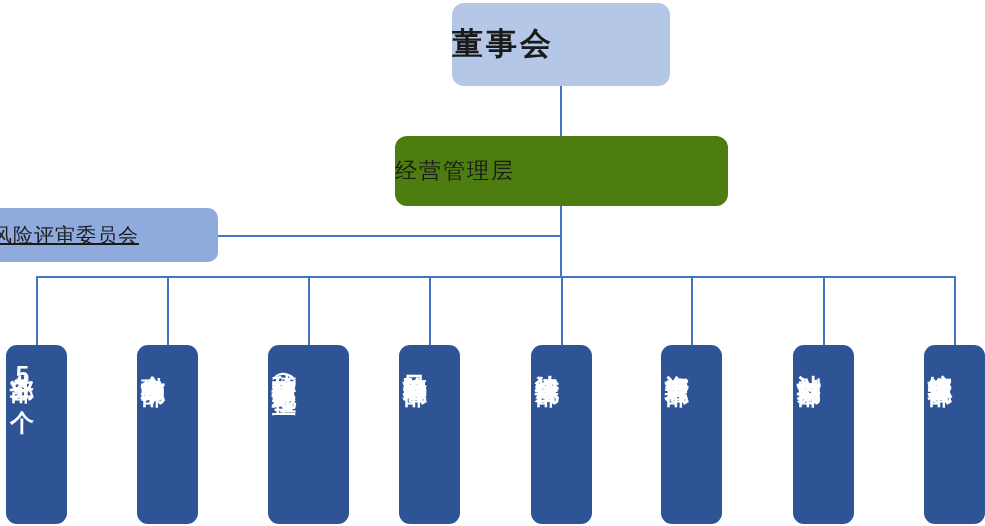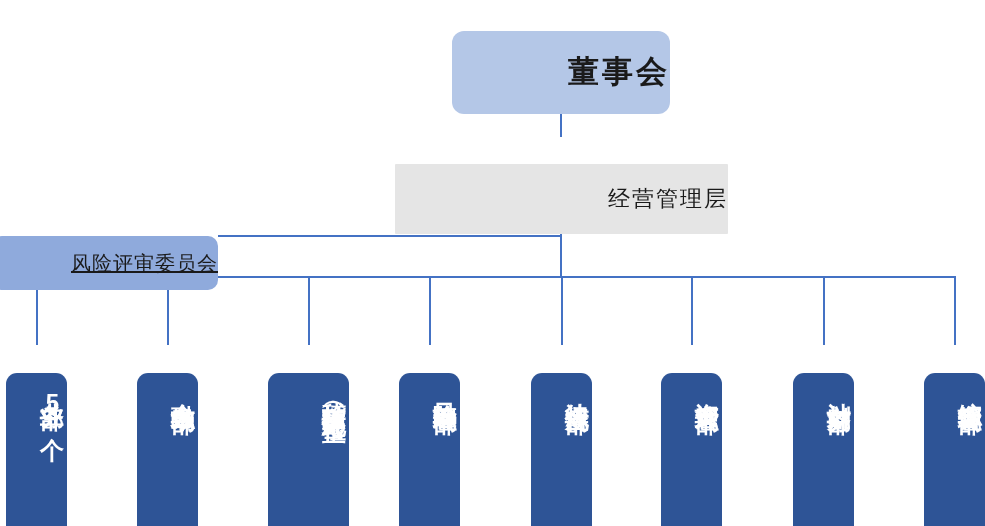--- a/index.html
+++ b/index.html
@@ -15,36 +15,35 @@
     overflow: hidden;
     font-family: "Liberation Sans", "DejaVu Sans", sans-serif;
   }
 
   
   .node {
     position: absolute;
     box-sizing: border-box;
     display: flex;
     align-items: center;
-    justify-content: flex-end;
+    justify-content: flex-start;
     border-radius: 10px;
     text-align: center;
-    margin-top: 28px;
   }
 
   
   .node.level-top {
     background: #b4c7e7;
     color: #1a1a1a;
     border-radius: 12px;
   }
   .node.level-mgmt {
-    background: #e5e5e5;
+    background: #4d7c0f;
     color: #1a1a1a;
-    border-radius: 1px;
+    border-radius: 12px;
   }
   
   .node.level-committee {
     background: #8faadc;
     color: #1a1a1a;
     border-radius: 10px;
   }
   
   .node.level-dept {
     background: #2e5496;

